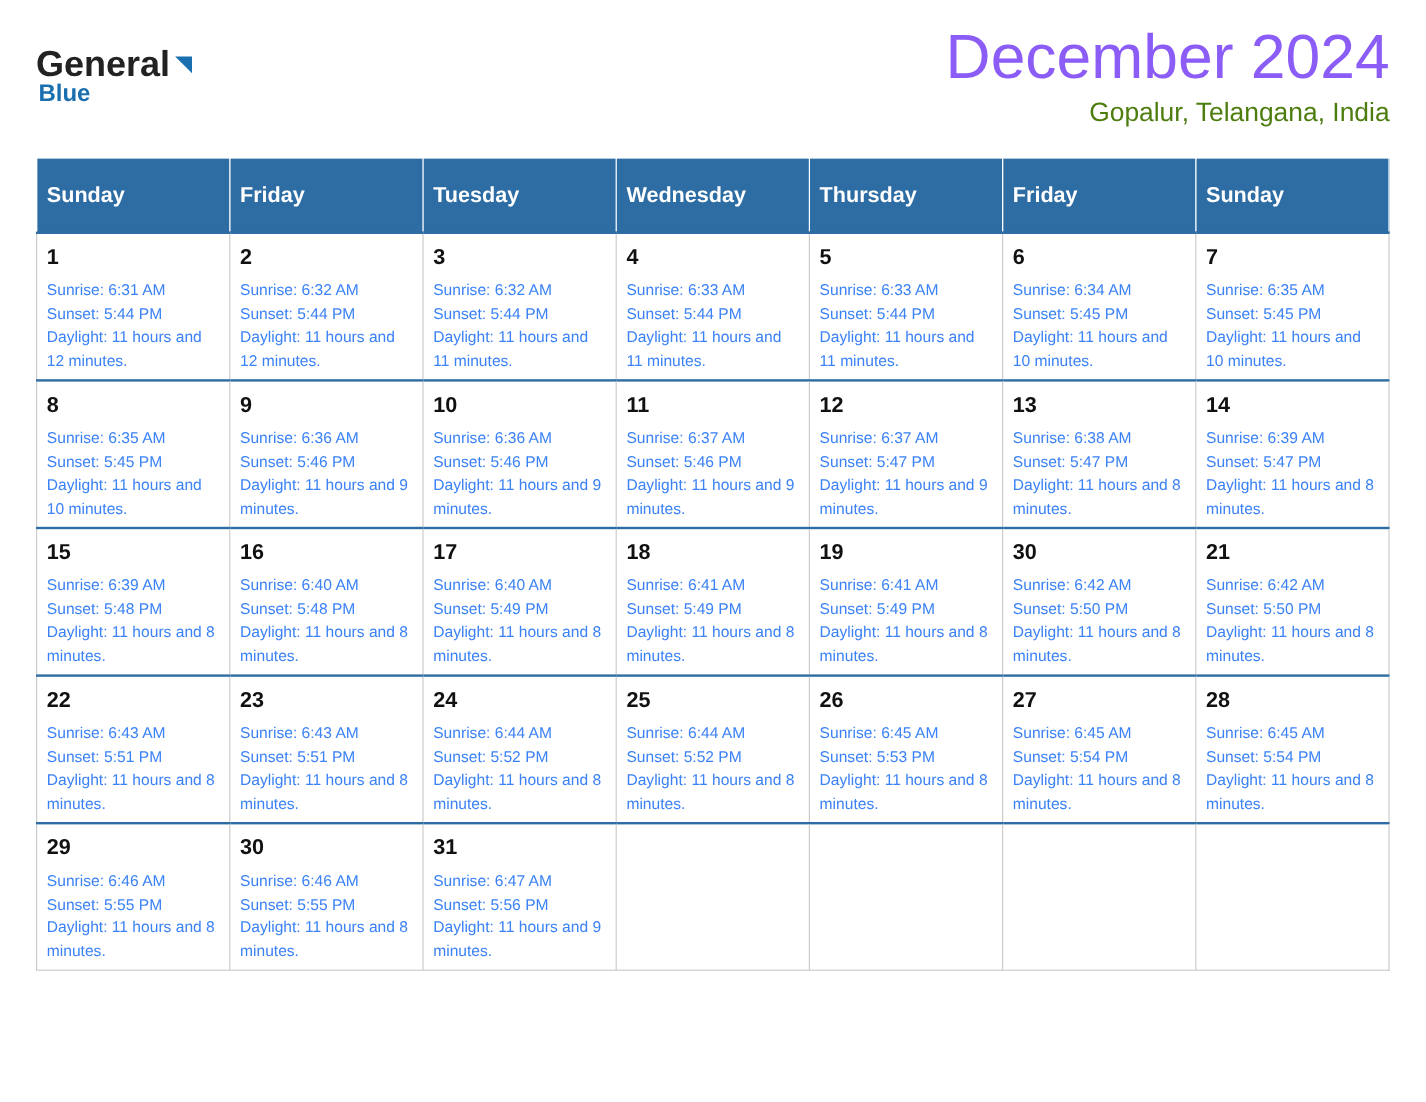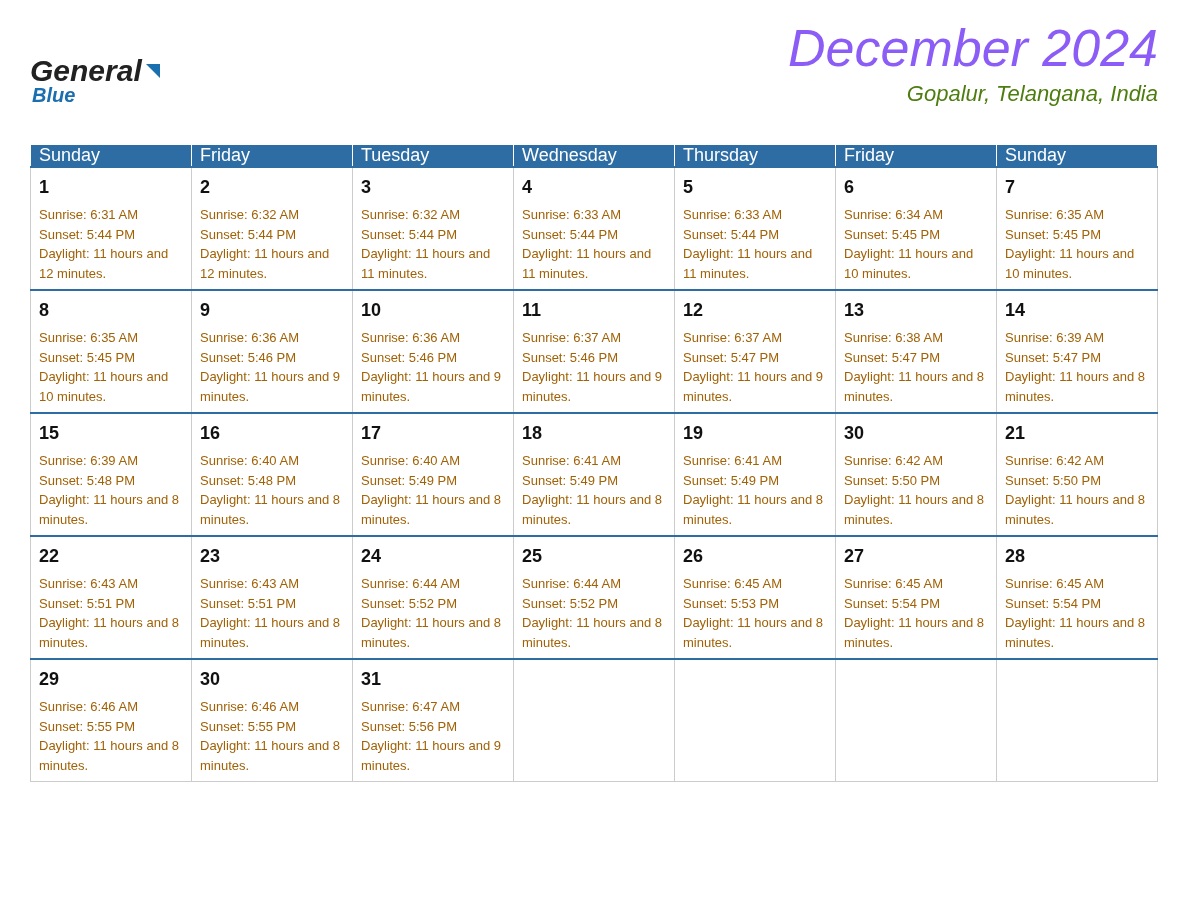--- a/index.html
+++ b/index.html
@@ -7,23 +7,22 @@
       font-family: Arial, sans-serif;
       background: #fff;
       color: #222;
       padding: 20px 30px;
       width: 1188px;
       min-height: 918px;
     }
     .header-area {
       display: flex;
       justify-content: space-between;
-      align-items: flex-end;
-      margin-bottom: 37px;
-      font-style: italic;
+      align-items: center;
+      margin-bottom: 24px;
     }
     .logo {
       display: flex;
       flex-direction: column;
       align-items: flex-start;
     }
     .title-area {
       text-align: right;
     }
     .page-title {
@@ -39,43 +38,43 @@
     }
     .calendar {
       width: 100%;
       border-collapse: collapse;
       table-layout: fixed;
     }
     .calendar thead th {
       background: #2e6da4;
       color: #fff;
       font-size: 18px;
-      font-weight: normal;
-      padding: 0 8px;
+      font-weight: bold;
+      padding: 20px 8px;
       text-align: left;
       border: 1px solid #fff;
     }
     .calendar tbody td {
       vertical-align: top;
       border: 1px solid #ccc;
       border-top: 2px solid #2e6da4;
       padding: 6px 8px;
       font-size: 13px;
       line-height: 1.5;
       height: 110px;
     }
     .day-number {
       font-size: 18px;
       font-weight: bold;
       color: #111;
       display: block;
       margin-bottom: 4px;
     }
     .day-info {
-      color: #a16207;
+      color: #3b82f6;
       font-size: 13px;
     }
     .empty-cell {
       background: #fff;
     }
     .logo-general {
       font-size: 30px;
       font-weight: bold;
       color: #222;
     }

